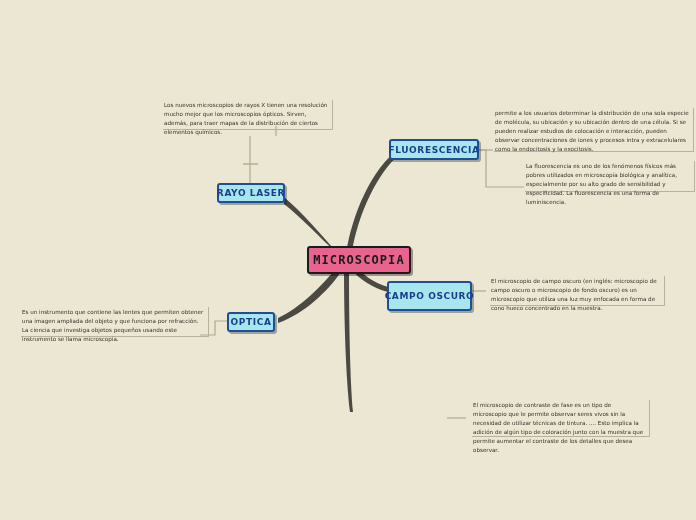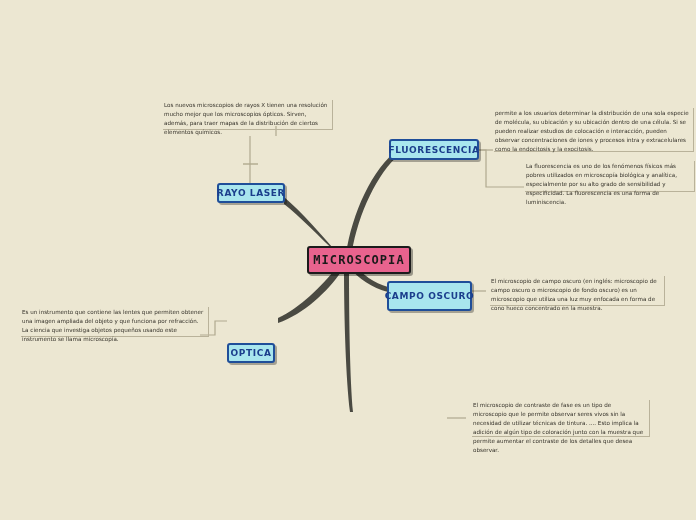--- a/index.html
+++ b/index.html
@@ -118,21 +118,21 @@
 
   <div class="node node-branch" style="left:389px; top:139px; width:90px; height:21px;">
     <span>FLUORESCENCIA</span>
   </div>
 
   <div class="node node-branch" style="left:387px; top:281px; width:85px; height:30px;">
     <span>CAMPO OSCURO</span>
   </div>
 
 
-  <div class="node node-branch" style="left:227px; top:312px; width:48px; height:20px;margin-top:31px;">
+  <div class="node node-branch" style="left:227px; top:312px; width:48px; height:20px;">
     <span>OPTICA</span>
   </div>
 
   <div class="note" style="left:163px; top:100px; width:170px; height:30px;">Los nuevos microscopios de rayos X tienen una resolución mucho mejor que los microscopios ópticos. Sirven, además, para traer mapas de la distribución de ciertos elementos químicos.</div>
 
   <div class="note" style="left:494px; top:108px; width:200px; height:44px;">permite a los usuarios determinar la distribución de una sola especie de molécula, su ubicación y su ubicación dentro de una célula. Si se pueden realizar estudios de colocación e interacción, pueden observar concentraciones de iones y procesos intra y extracelulares como la endocitosis y la exocitosis.</div>
 
   <div class="note" style="left:525px; top:161px; width:170px; height:31px;">La fluorescencia es uno de los fenómenos físicos más pobres utilizados en microscopía biológica y analítica, especialmente por su alto grado de sensibilidad y especificidad. La fluorescencia es una forma de luminiscencia.</div>
 
   <div class="note" style="left:490px; top:276px; width:175px; height:30px;">El microscopio de campo oscuro (en inglés: microscopio de campo oscuro o microscopio de fondo oscuro) es un microscopio que utiliza una luz muy enfocada en forma de cono hueco concentrado en la muestra.</div>

